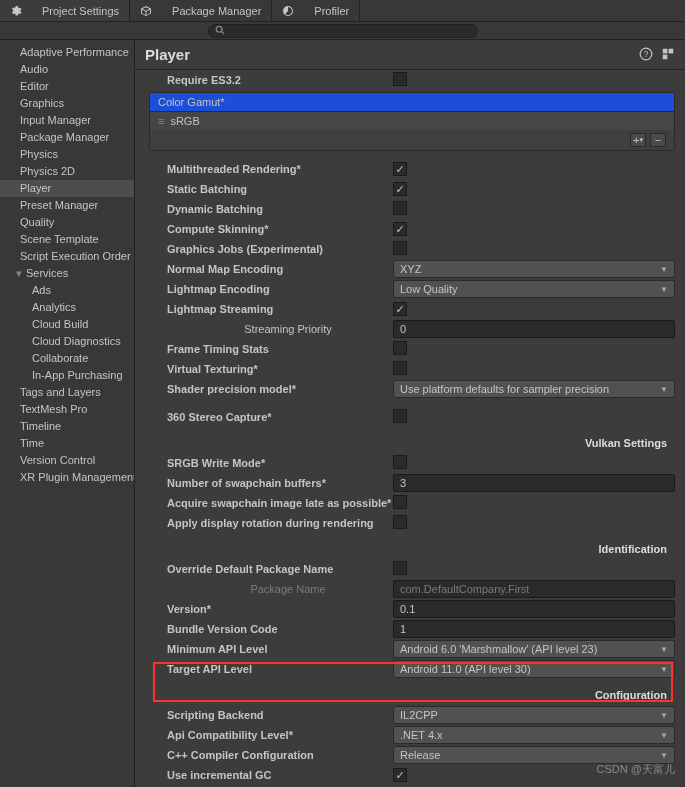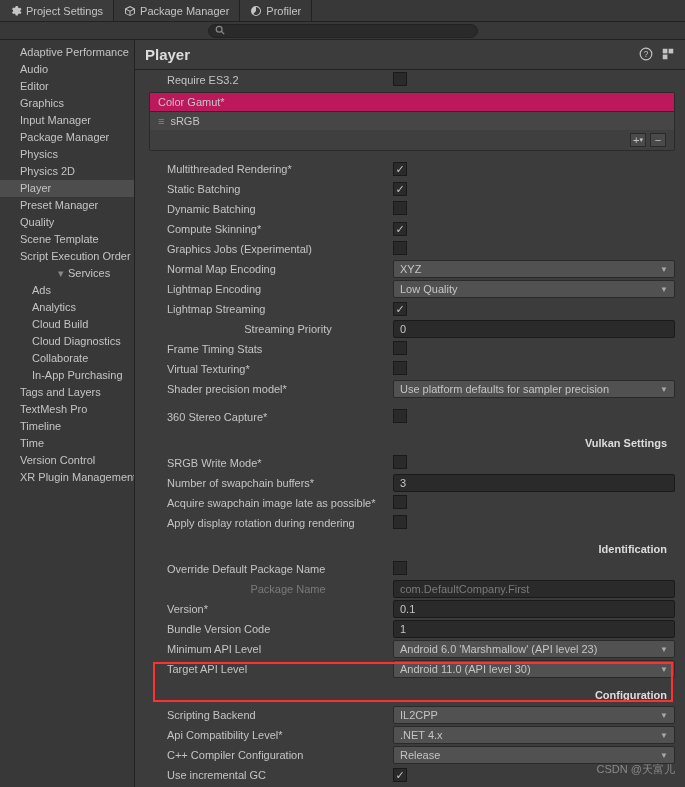--- a/index.html
+++ b/index.html
@@ -1,49 +1,49 @@
 <!DOCTYPE html>
 <html><head>
 <meta charset="utf-8">
 <style>
 * { margin: 0; padding: 0; box-sizing: border-box; font-family: Arial, sans-serif; }
 body { background: #383838; color: #c4c4c4; font-size: 11px; width: 685px; height: 787px; overflow: hidden; }
 .tabs { display: flex; background: #383838; border-bottom: 1px solid #222; height: 22px; }
-.tab { display: flex; align-items: center; padding: 0 10px; gap: 4px; background: #383838; border-right: 1px solid #222; cursor: pointer; }
+.tab { display: flex; align-items: center; padding: 0 10px; gap: 20px; background: #383838; border-right: 1px solid #222; cursor: pointer; }
 .tab.active { background: #3c3c3c; }
 .tab-icon { width: 12px; height: 12px; display: inline-flex; align-items: center; justify-content: center; }
 .searchbar { height: 18px; background: #383838; border-bottom: 1px solid #222; display: flex; justify-content: center; align-items: center; }
 .searchbox { width: 270px; height: 14px; background: #2a2a2a; border: 1px solid #222; border-radius: 8px; display: flex; align-items: center; padding-left: 6px; }
 .content { display: flex; height: calc(100% - 40px); }
 .sidebar { width: 135px; background: #383838; border-right: 1px solid #222; overflow: hidden; padding-top: 4px; }
 .sb-item { padding: 1px 4px 1px 20px; cursor: pointer; white-space: nowrap; line-height: 15px; }
 .sb-item.selected { background: #4d4d4d; }
-.sb-item.expandable { padding-left: 22px; margin-left: 36px; }
+.sb-item.expandable { padding-left: 16px; }
 .sb-item.child { padding-left: 32px; }
 .sb-arrow { display: inline-block; width: 10px; color: #888; }
 .main { flex: 1; background: #3c3c3c; overflow-y: auto; overflow-x: hidden; }
 .main-header { display: flex; align-items: center; justify-content: space-between; padding: 6px 10px; border-bottom: 1px solid #222; }
 .main-title { font-size: 15px; font-weight: bold; color: #dcdcdc; }
 .header-icons { display: flex; gap: 8px; }
 .row { display: flex; align-items: center; height: 20px; padding-left: 18px; }
 .row.indent1 { padding-left: 32px; }
 .row.indent2 { padding-left: 48px; text-align: center; }
 .row-label { width: 240px; flex-shrink: 0; white-space: nowrap; }
-.row.indent1 .row-label { width: 226px; }
+.row.indent1 .row-label { width: 226px; font-weight: bold; }
 .row.indent2 .row-label { width: 210px; }
 .row-control { flex: 1; padding-right: 10px; }
 .checkbox { width: 14px; height: 14px; background: #2a2a2a; border: 1px solid #1a1a1a; display: inline-flex; align-items: center; justify-content: center; }
 .checkbox.checked::after { content: '✓'; color: #c4c4c4; font-size: 11px; line-height: 1; }
 .dropdown { background: #515151; border: 1px solid #2a2a2a; border-radius: 2px; height: 18px; display: flex; align-items: center; justify-content: space-between; padding: 0 6px; width: 100%; }
 .dropdown-arrow { font-size: 8px; color: #aaa; }
 .textinput { background: #2a2a2a; border: 1px solid #1a1a1a; border-radius: 2px; height: 18px; padding: 0 6px; width: 100%; display: flex; align-items: center; color: #c4c4c4; }
 .textinput.disabled { color: #7a7a7a; }
 .section-header { padding: 4px 18px; font-weight: bold; color: #dcdcdc; text-align: right; }
 .box { margin: 2px 10px 2px 14px; border: 1px solid #2a2a2a; border-radius: 2px; }
-.box-header { background: #be185d; padding: 3px 8px; border-bottom: 1px solid #2a2a2a; }
+.box-header { background: #1d4ed8; padding: 3px 8px; border-bottom: 1px solid #2a2a2a; }
 .box-row { background: #464646; padding: 3px 8px; display: flex; align-items: center; gap: 6px; }
 .box-row-handle { color: #888; }
 .box-footer { background: #3f3f3f; padding: 3px 8px; display: flex; justify-content: flex-end; gap: 4px; }
 .plusminus { width: 16px; height: 14px; background: #4a4a4a; border: 1px solid #2a2a2a; display: inline-flex; align-items: center; justify-content: center; cursor: pointer; }
 .highlight-box { position: absolute; border: 2px solid #ff3030; pointer-events: none; }
 .watermark { position: absolute; bottom: 10px; right: 10px; color: #8a8a8a; font-size: 11px; }
 .main-body { position: relative; }
 .disabled-label { color: #7a7a7a; }
 </style>
 </head>

